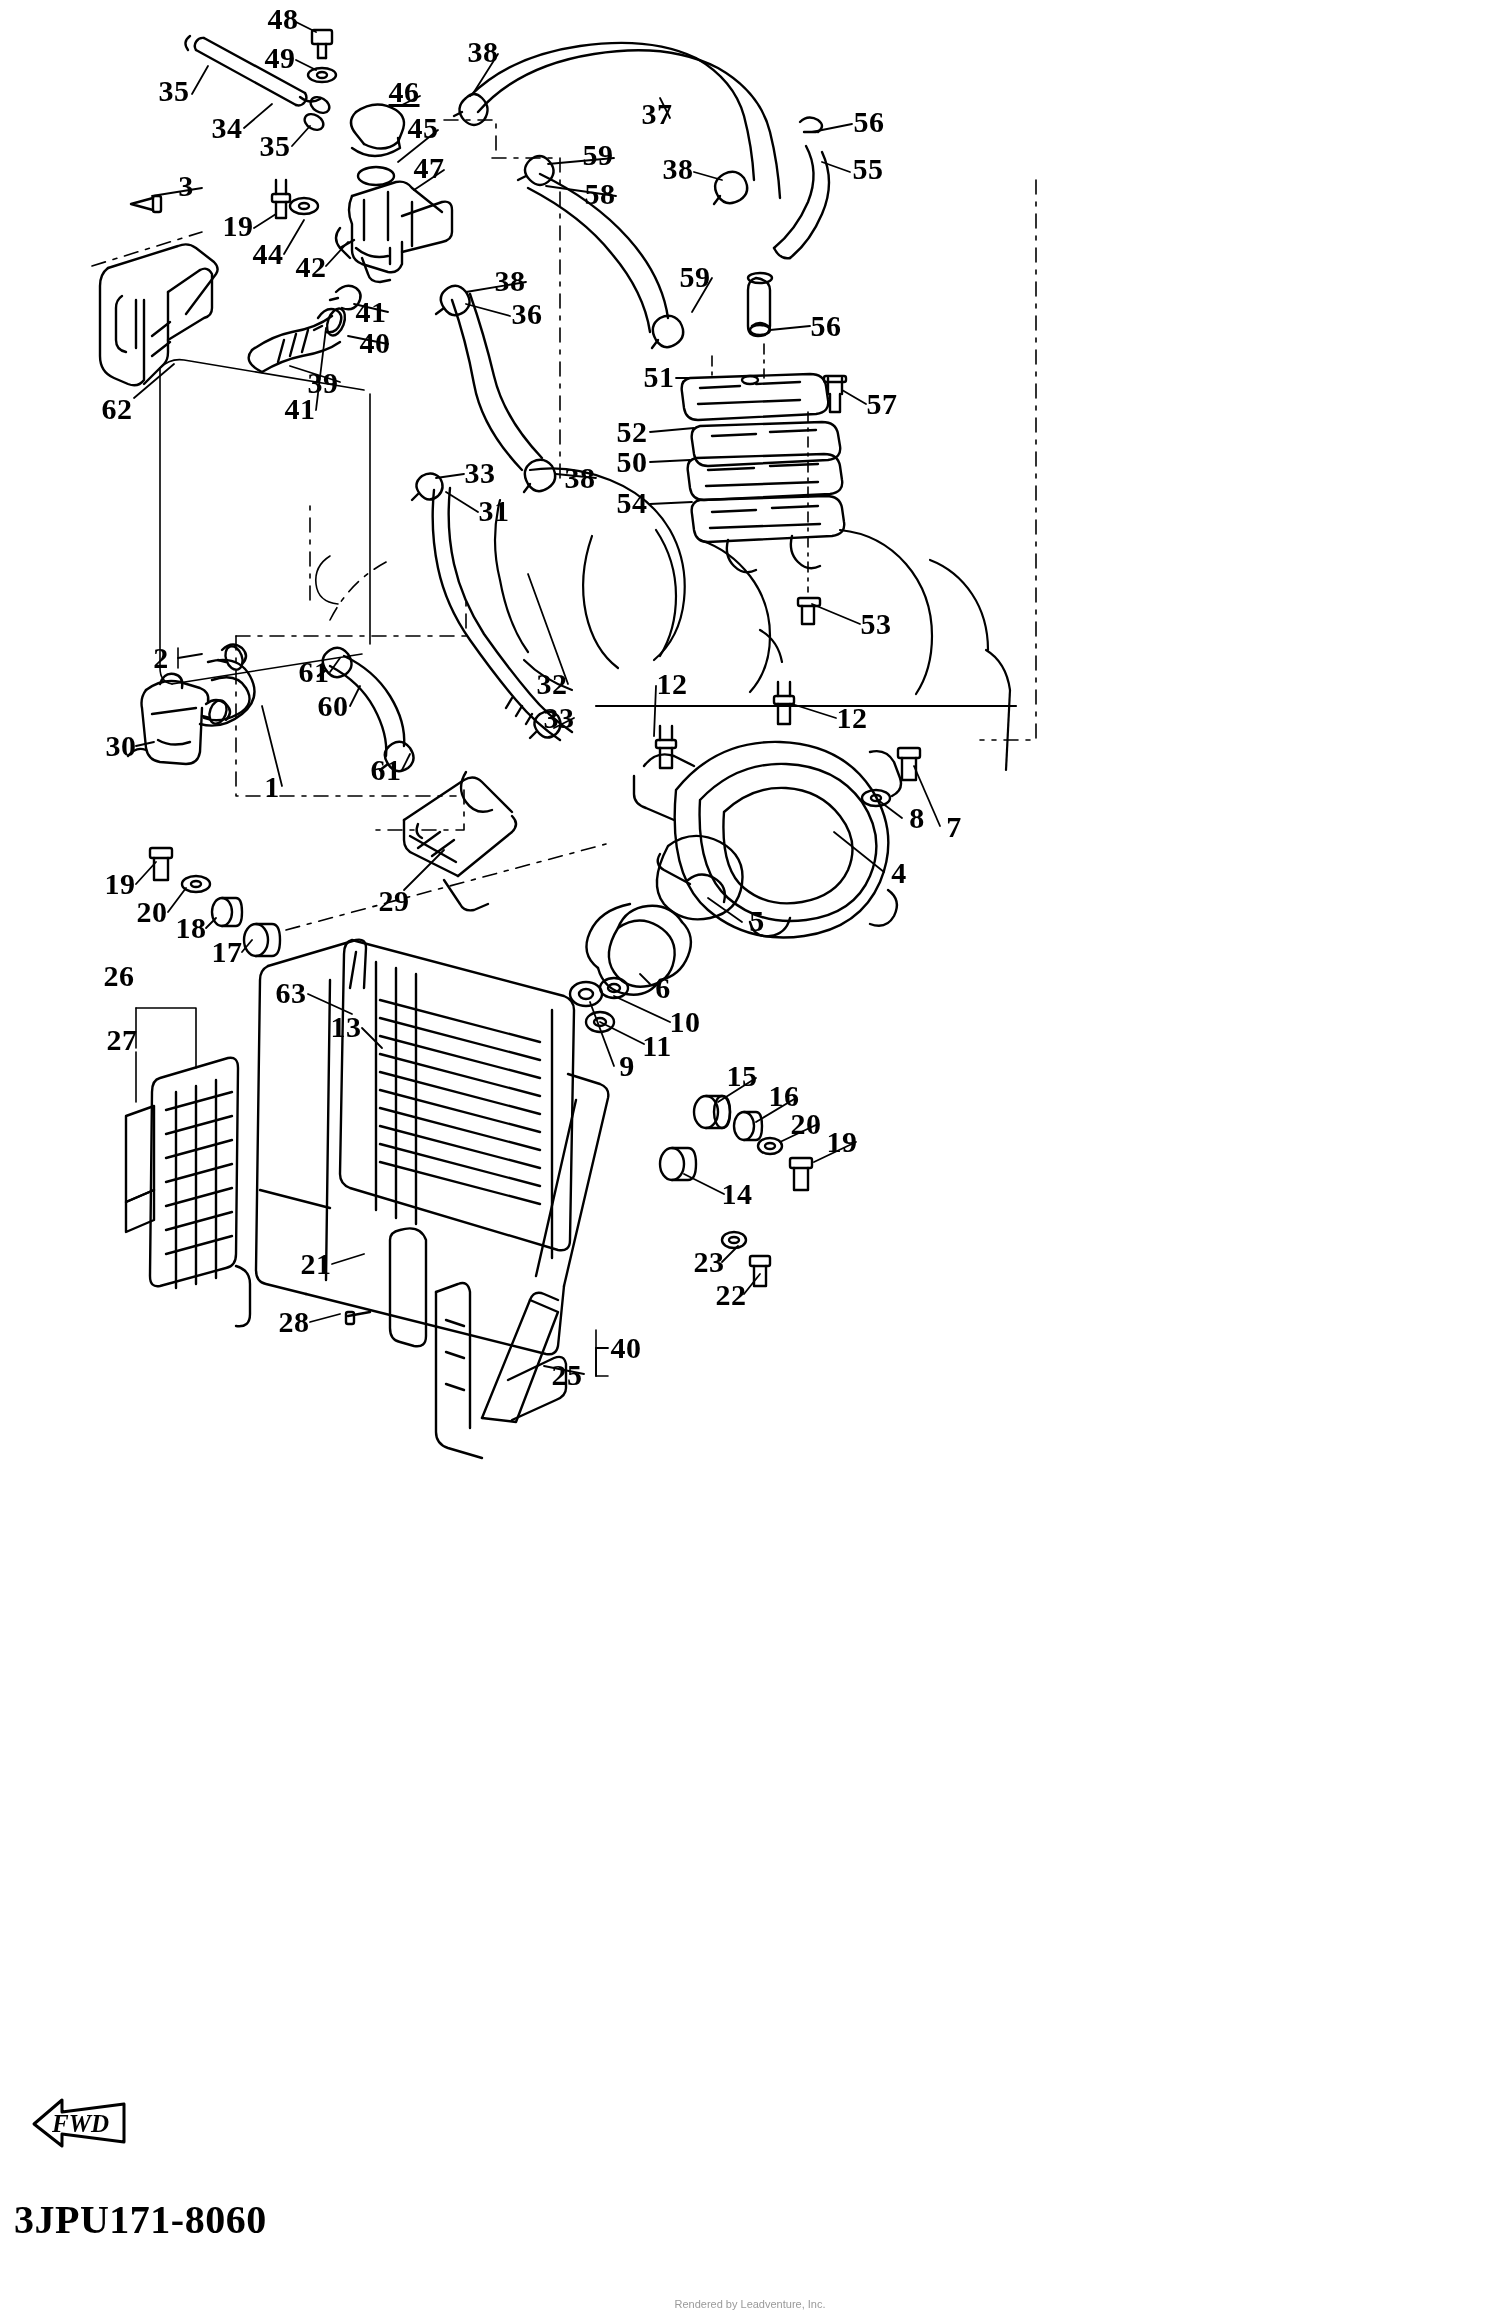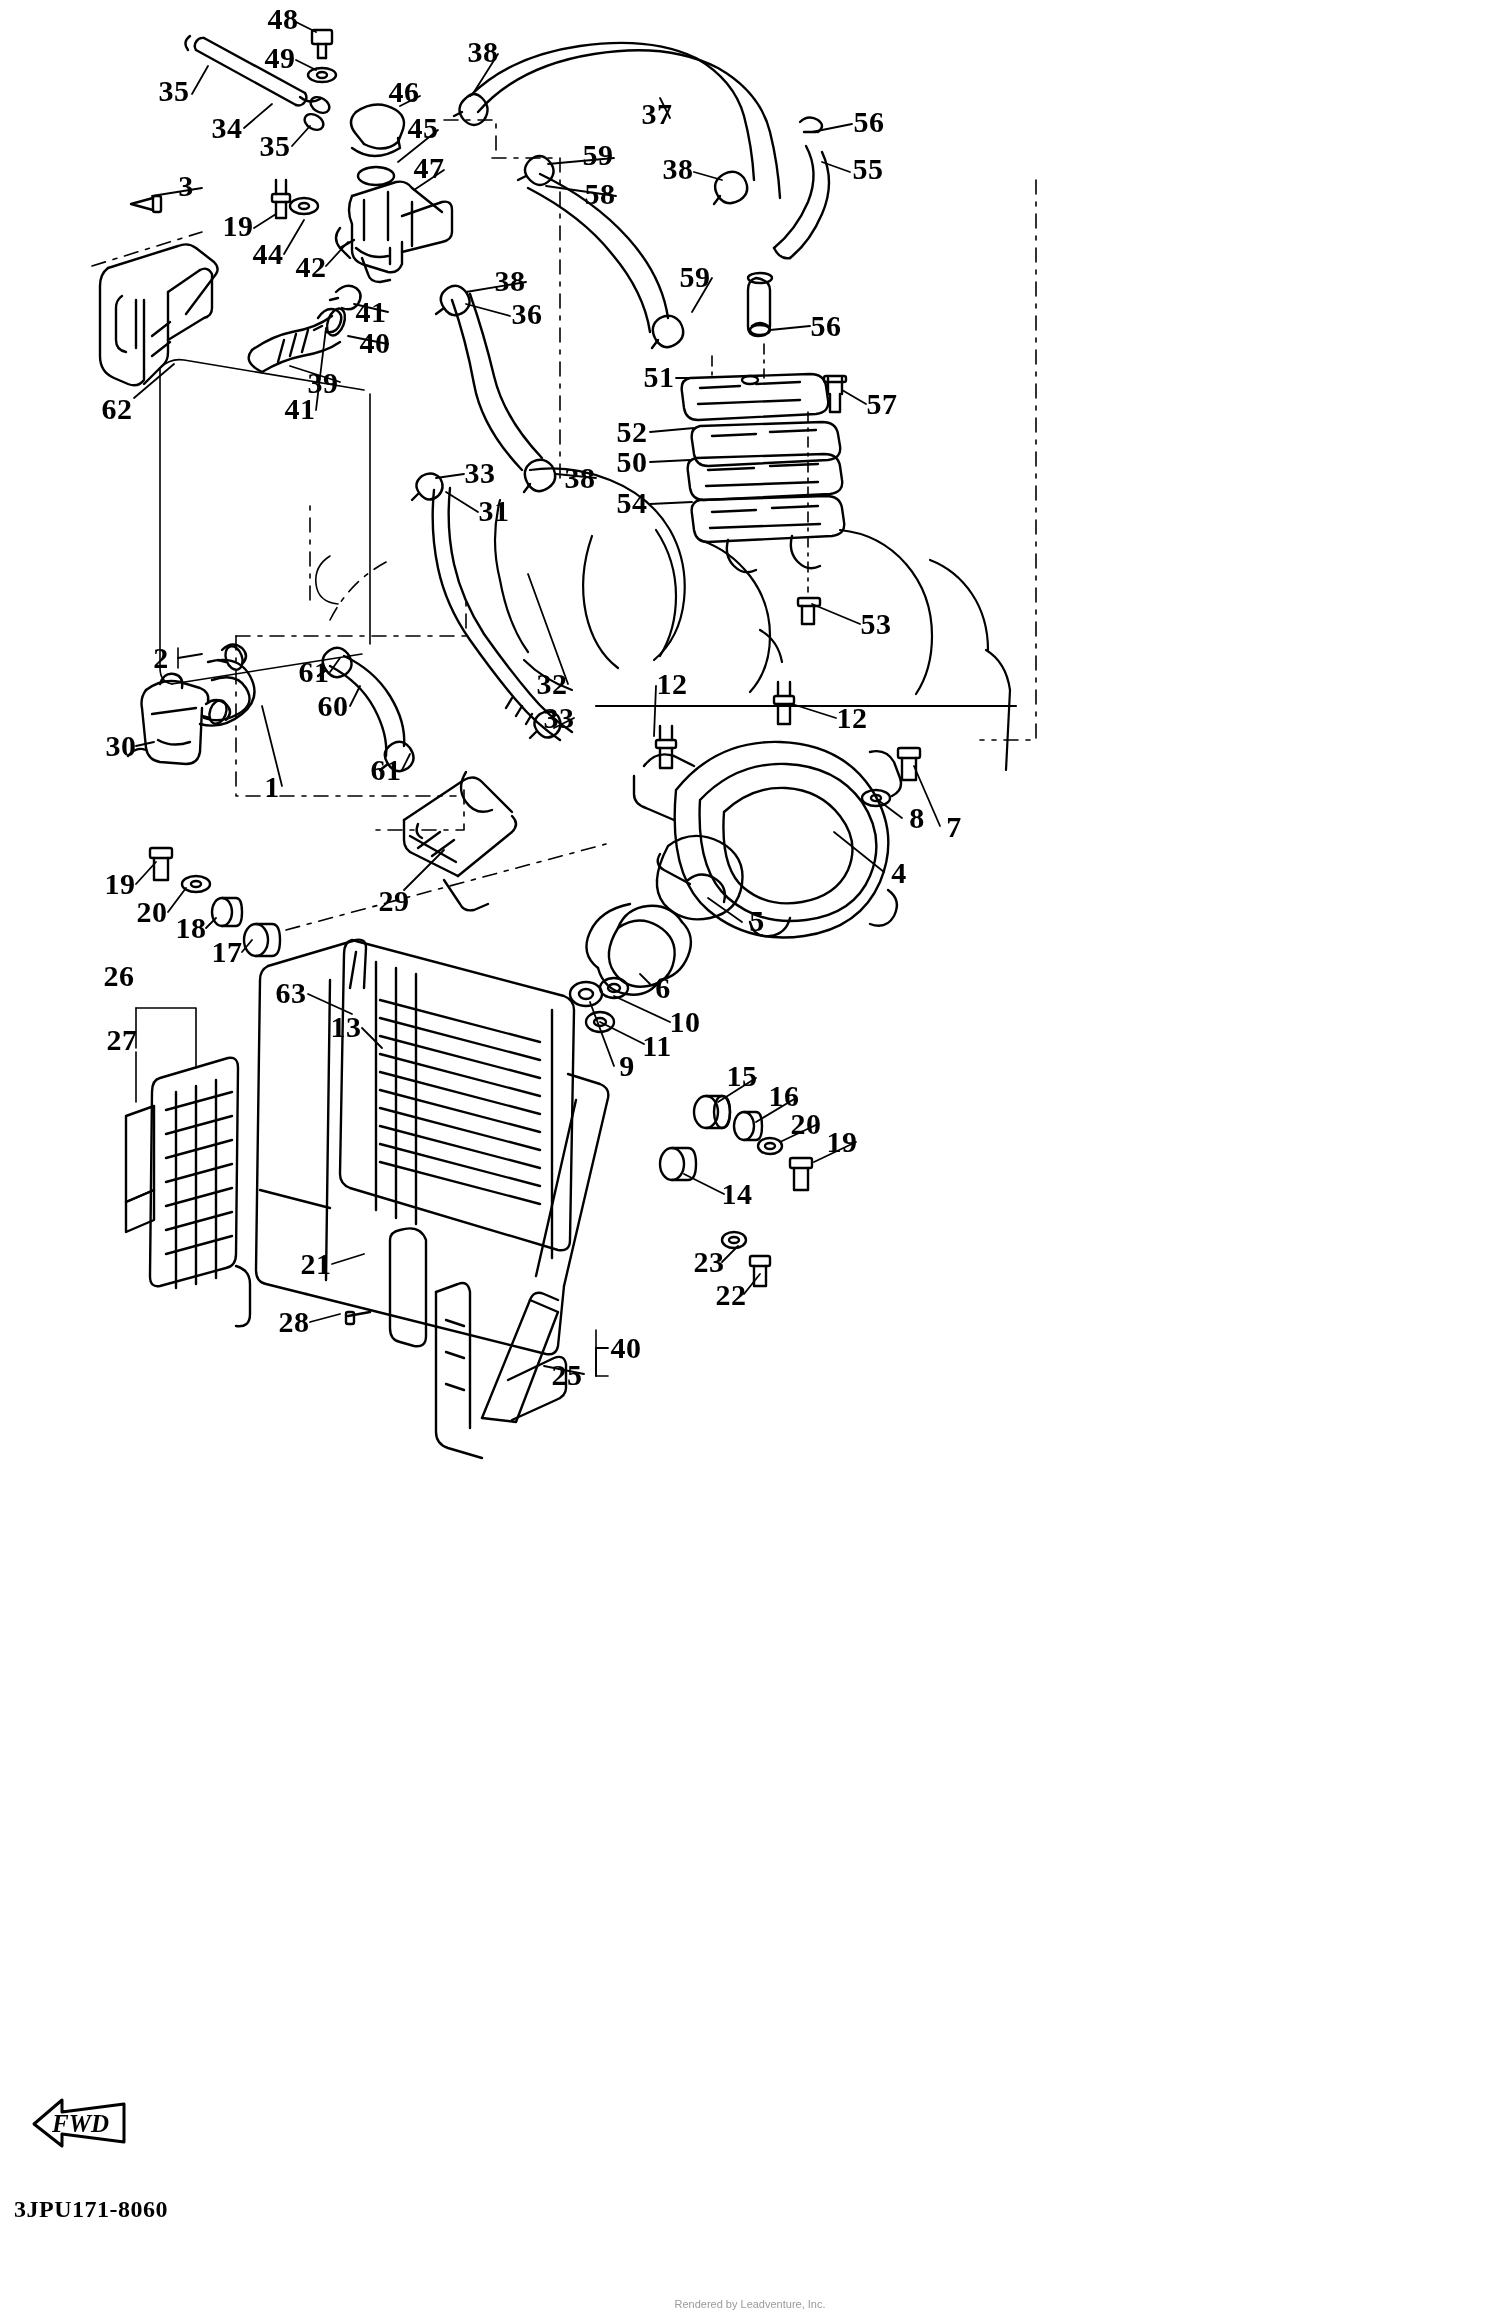--- a/index.html
+++ b/index.html
@@ -30,21 +30,21 @@
     color: #000000;
     white-space: nowrap;
     transform: translate(-50%, -50%);
     letter-spacing: 0.5px;
   }
   #part-number {
     position: absolute;
     left: 14px;
     top: 2196px;
     font-family: "Liberation Serif", serif;
-    font-size: 24px;
+    font-size: 40px;
     font-weight: bold;
     color: #000000;
     letter-spacing: 0.5px;
   }
   #copyright {
     position: absolute;
     left: 50%;
     top: 2248px;
     transform: translateX(-50%);
     font-family: "Liberation Serif", serif;
@@ -615,21 +615,21 @@
 
   <div id="part-number">3JPU171-8060</div>
   <div id="render-credit">Rendered by Leadventure, Inc.</div>
 
 <div class="callout" style="left: 283px; top: 19px;">48</div>
     <div class="callout" style="left: 280px; top: 58px;">49</div>
     <div class="callout" style="left: 483px; top: 52px;">38</div>
     <div class="callout" style="left: 657px; top: 114px;">37</div>
     <div class="callout" style="left: 869px; top: 122px;">56</div>
     <div class="callout" style="left: 174px; top: 91px;">35</div>
-    <div class="callout" style="left: 404px; top: 92px;">46</div>
+    <div class="callout" style="left: 404px; top: 92px; text-decoration: underline;">46</div>
     <div class="callout" style="left: 423px; top: 128px;">45</div>
     <div class="callout" style="left: 227px; top: 128px;">34</div>
     <div class="callout" style="left: 275px; top: 146px;">35</div>
     <div class="callout" style="left: 868px; top: 169px;">55</div>
     <div class="callout" style="left: 598px; top: 155px;">59</div>
     <div class="callout" style="left: 678px; top: 169px;">38</div>
     <div class="callout" style="left: 429px; top: 168px;">47</div>
     <div class="callout" style="left: 600px; top: 194px;">58</div>
     <div class="callout" style="left: 186px; top: 186px;">3</div>
     <div class="callout" style="left: 238px; top: 226px;">19</div>

